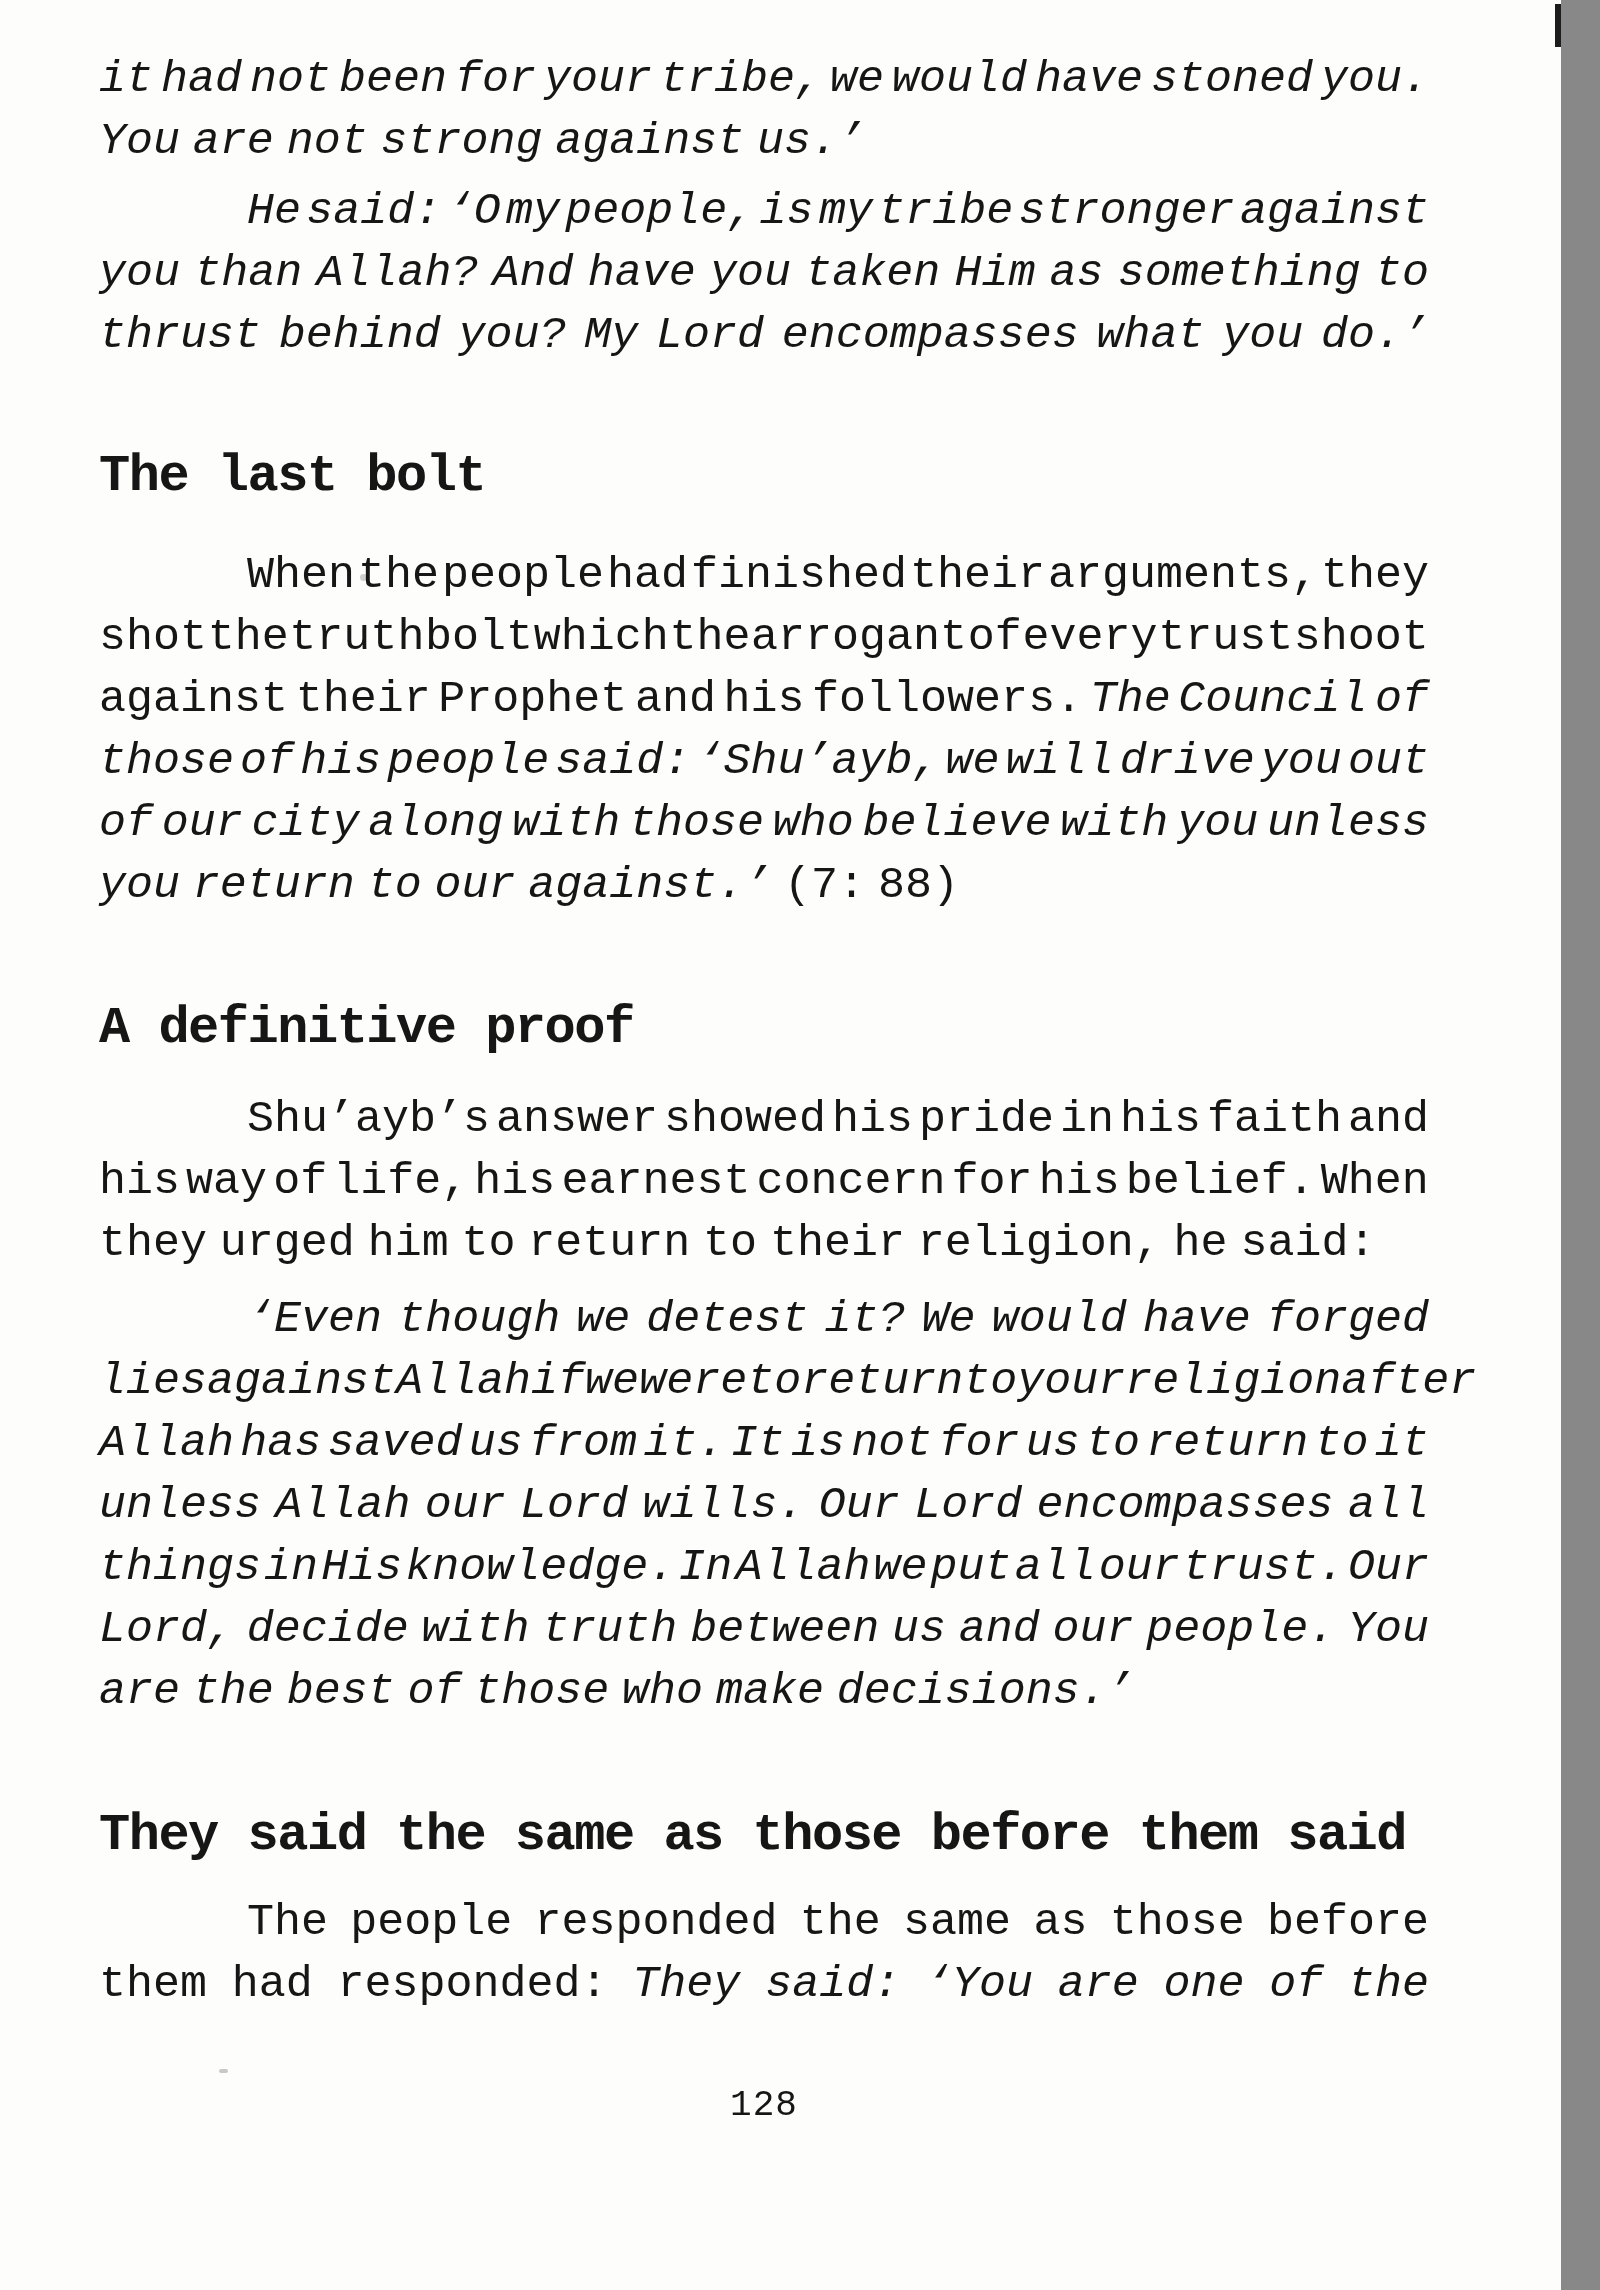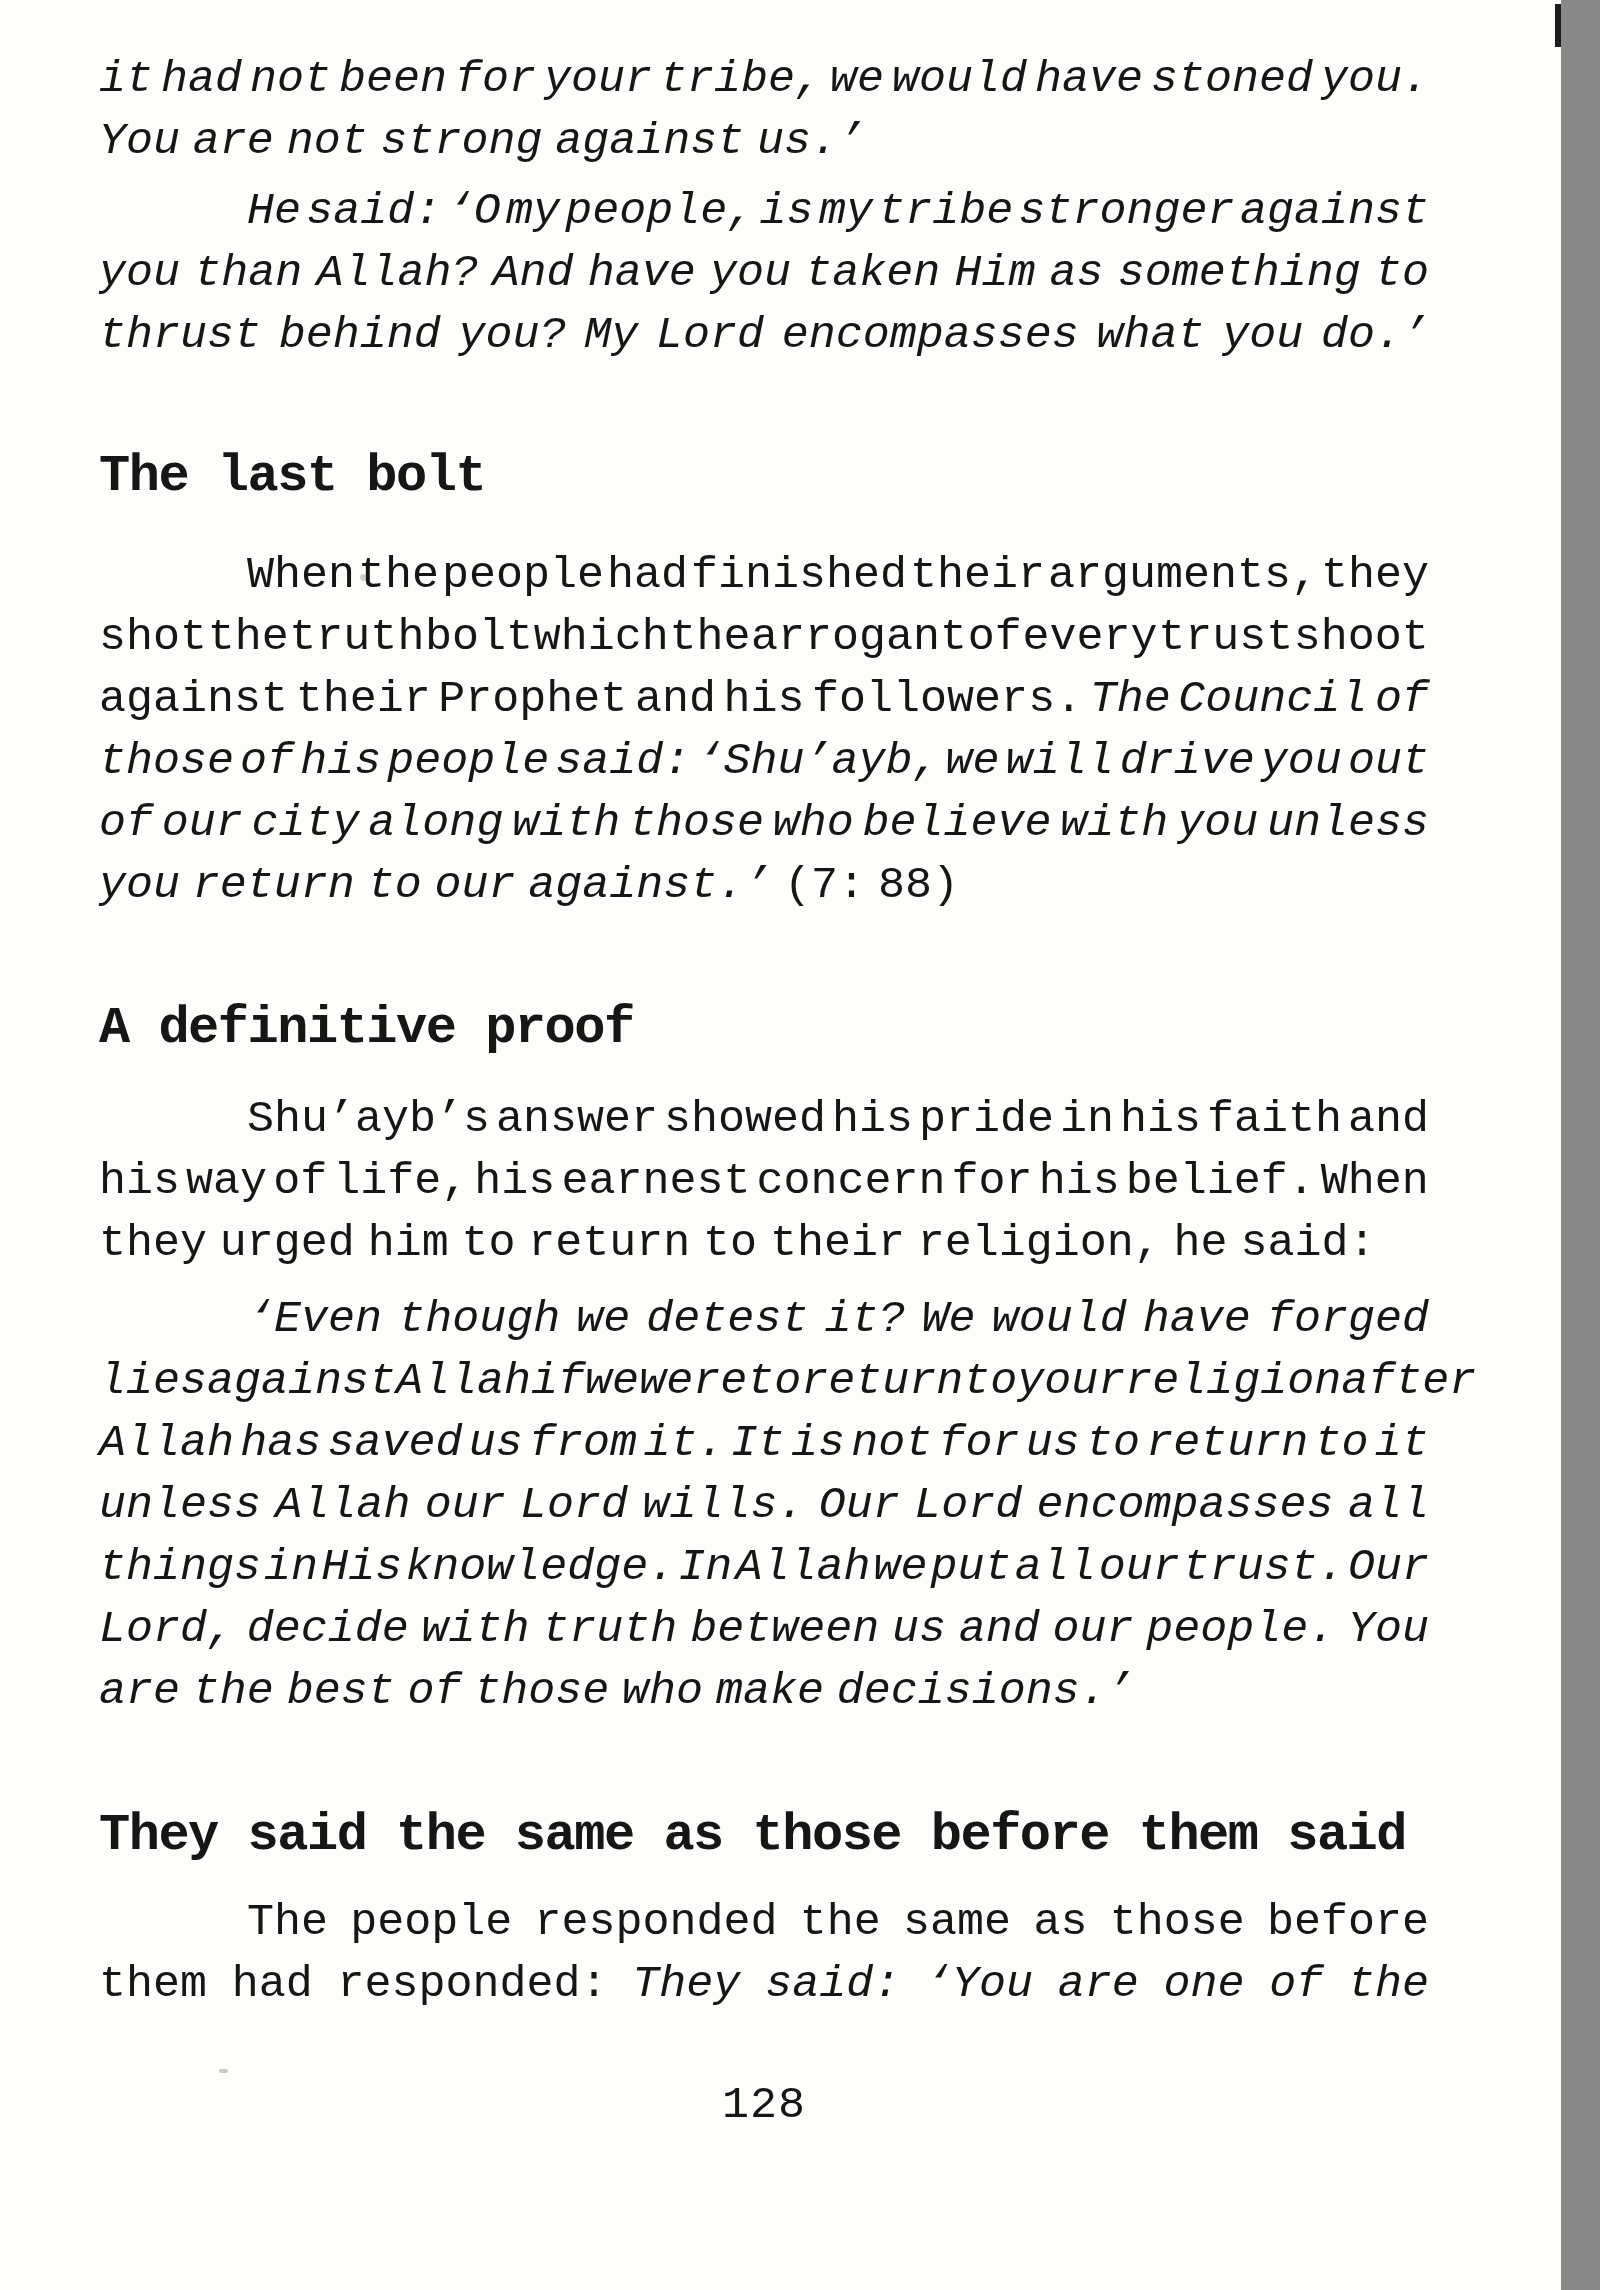--- a/index.html
+++ b/index.html
@@ -26,21 +26,21 @@
     letter-spacing:-1.5px;
   }
   .mt-quote2{margin-top:7.9px;}
   .mt-h1{margin-top:79px;}
   .mt-c{margin-top:37px;}
   .mt-h2{margin-top:81px;}
   .mt-d{margin-top:29.6px;}
   .mt-e{margin-top:14px;}
   .mt-h3{margin-top:82px;}
   .mt-f{margin-top:24.6px;}
-  .pagenum{margin-top:59px;font-size:45px;line-height:62px;text-align:center;letter-spacing:1px;}
+  .pagenum{margin-top:59px;font-size:36px;line-height:62px;text-align:center;letter-spacing:1px;}
   .corner-mark{position:absolute;top:3.9px;right:0;width:5.9px;height:43px;background:#1c1c1c;}
   .speck-1{position:absolute;left:219px;top:2069px;width:8.9px;height:3.9px;background:#c9c9c5;border-radius:2px;}
   .speck-2{position:absolute;left:360px;top:574px;width:6.9px;height:6.9px;background:#cfcfcb;border-radius:50%;}
 </style>
 </head>
 <body>
 
 <div class="page" style="background: rgb(253, 253, 251); color: rgb(22, 22, 22);">
 
   <div class="corner-mark"></div>

